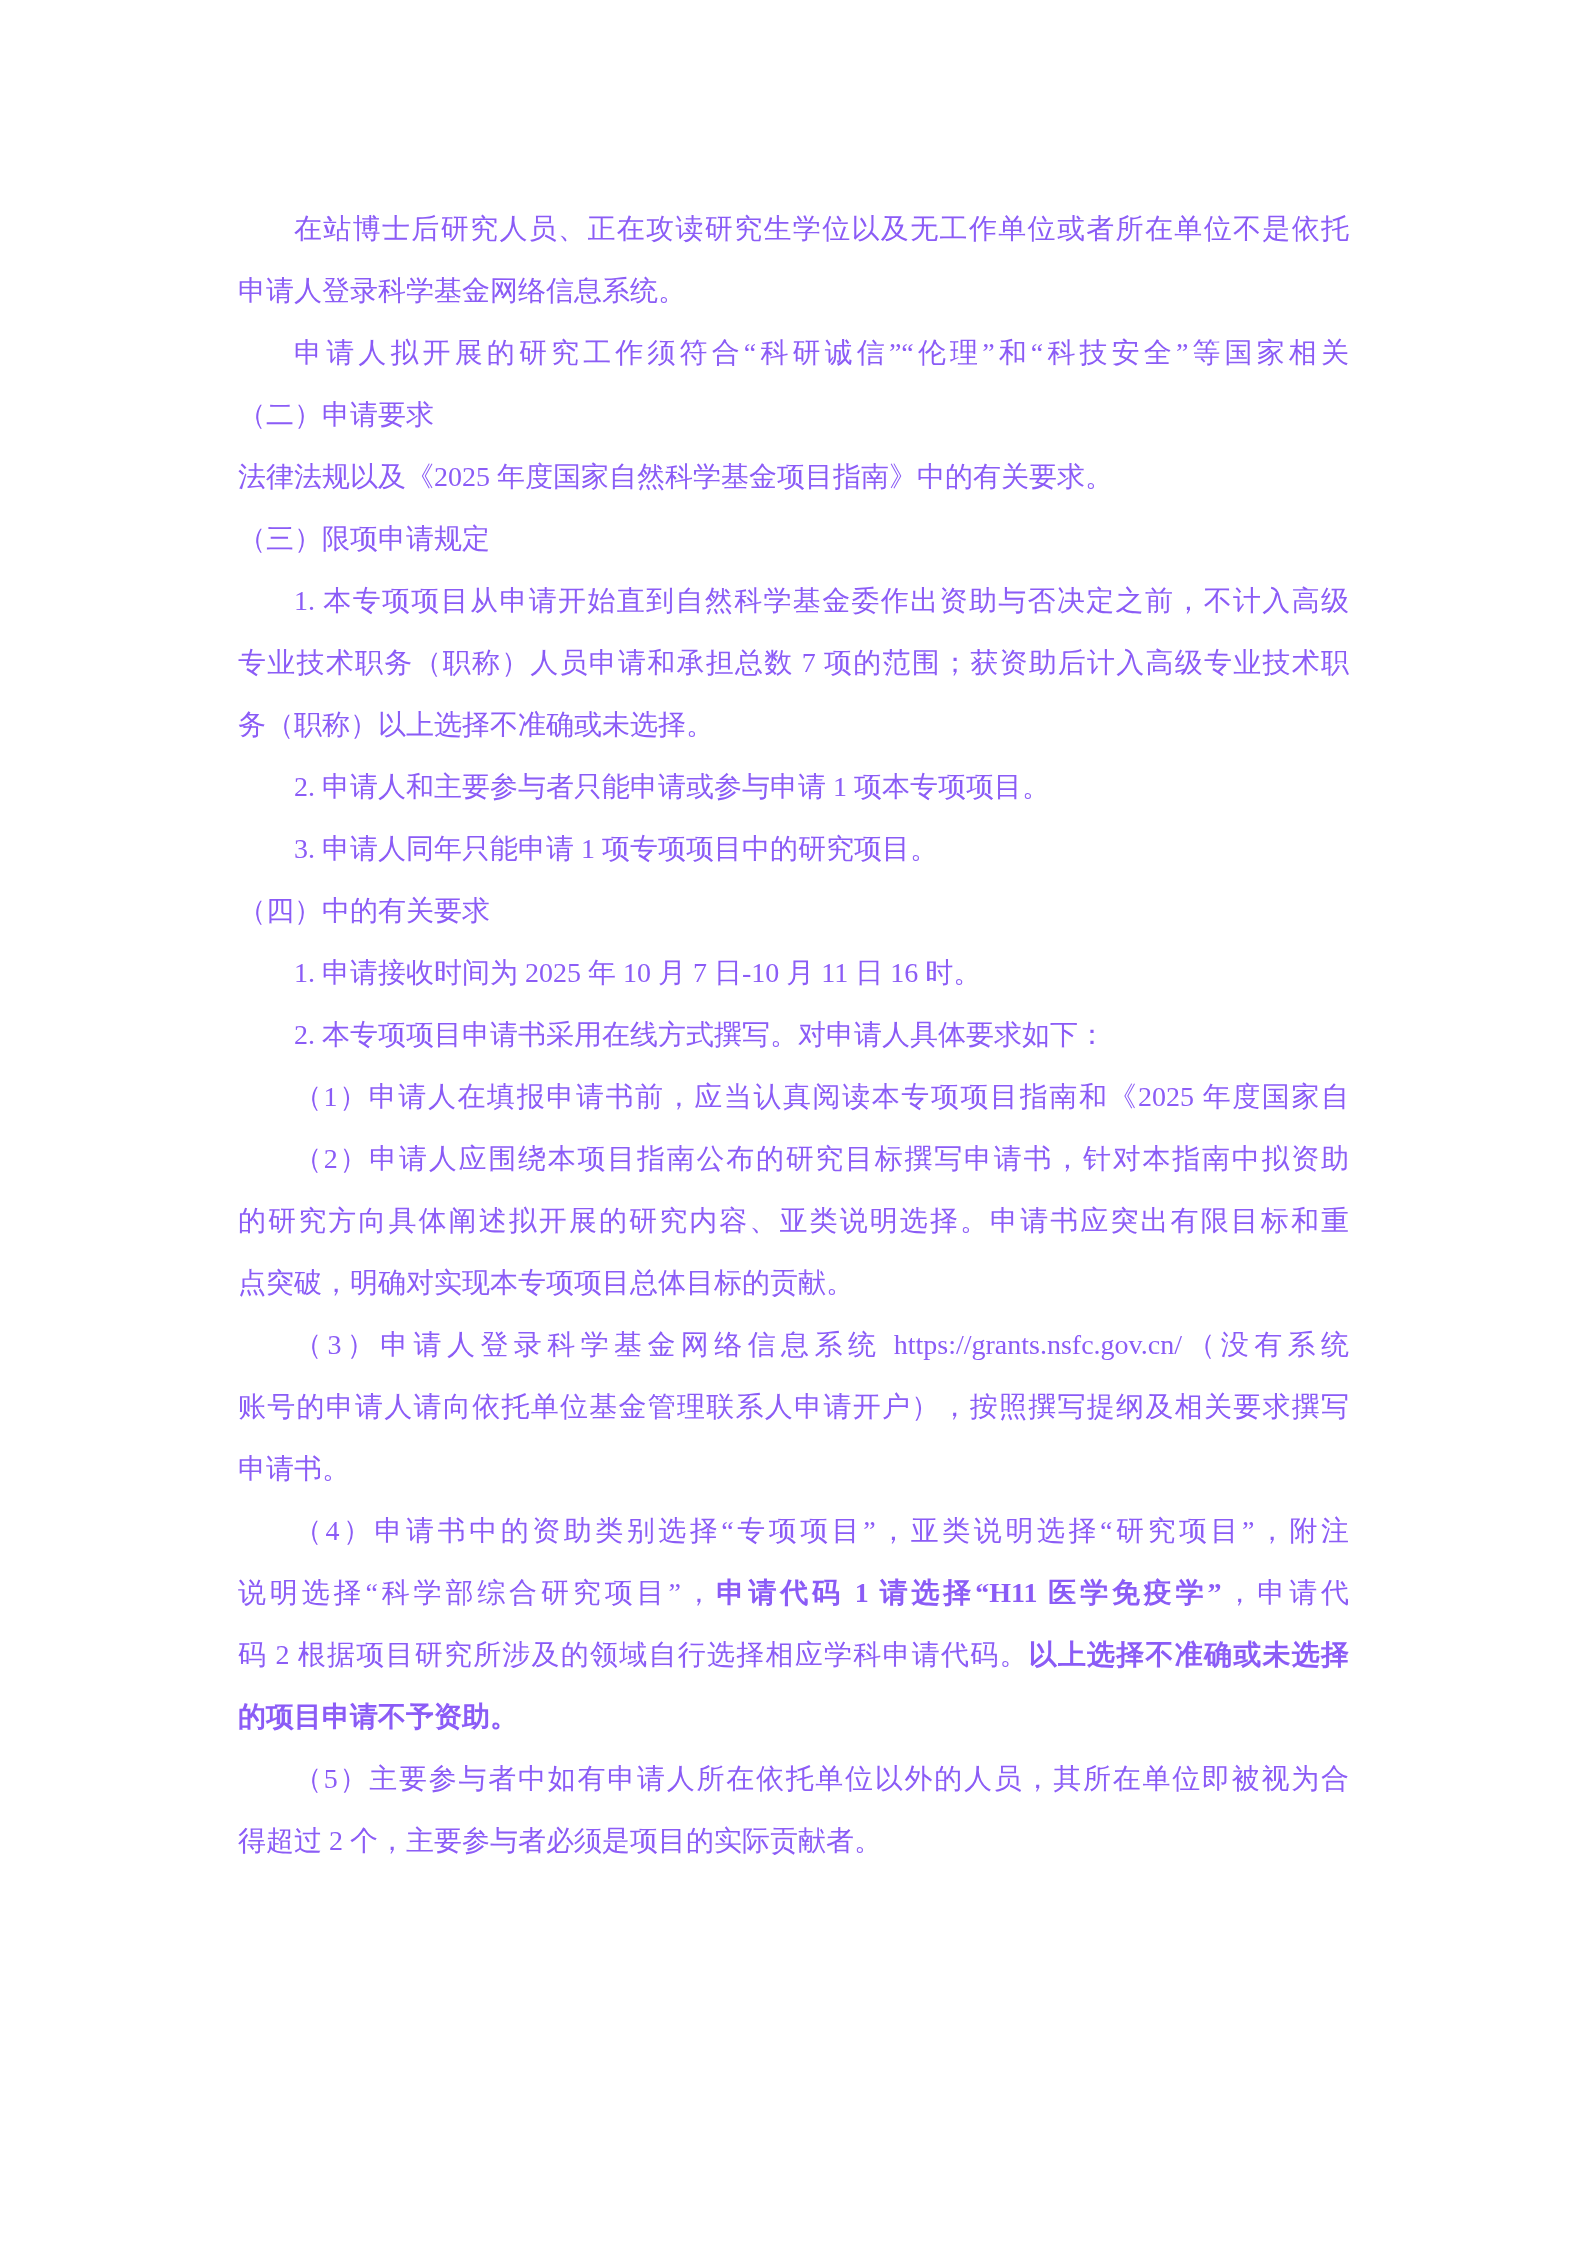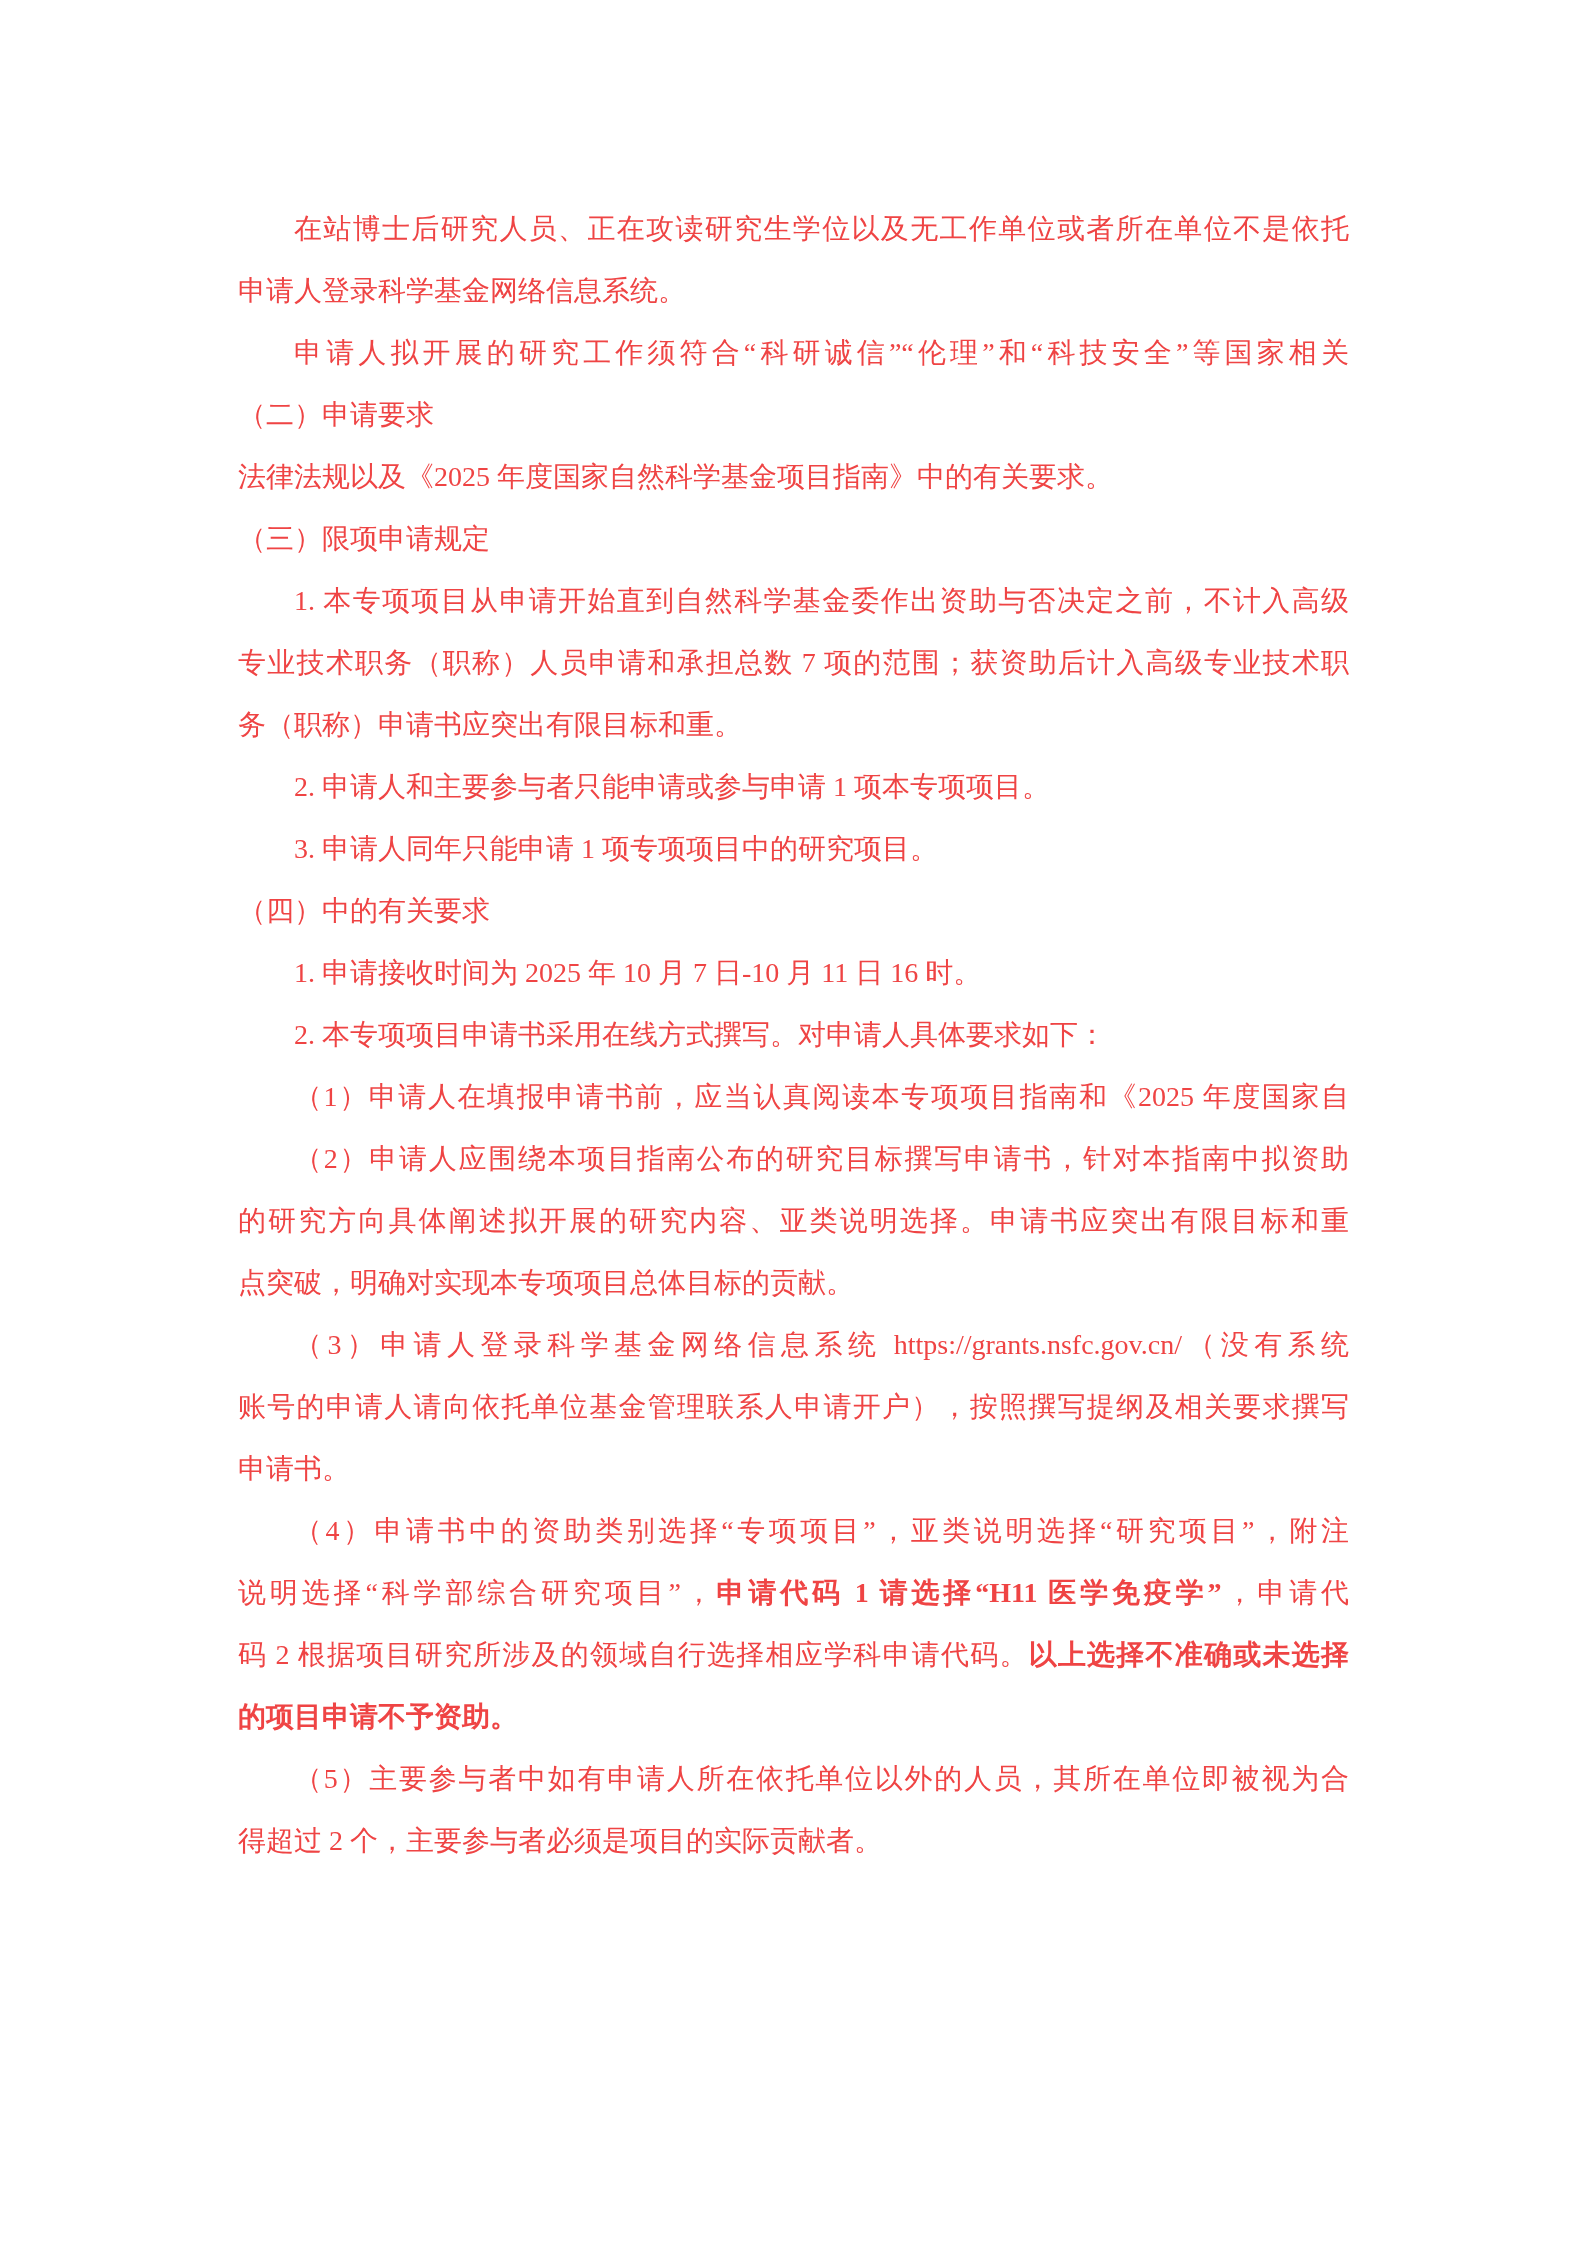--- a/index.html
+++ b/index.html
@@ -7,21 +7,21 @@
     padding: 0;
     background: #ffffff;
   }
   .page {
     position: relative;
     width: 1587px;
     height: 2245px;
     background: #ffffff;
     overflow: hidden;
     font-family: "Liberation Serif", "DejaVu Serif", serif;
-    color: #ef4444;
+    color: #8b5cf6;
   }
   .doc-text {
     position: absolute;
     left: 238px;
     top: 198px;
     width: 1111px;
     font-size: 28px;
     line-height: 62px;
     letter-spacing: 0;
   }
@@ -48,21 +48,21 @@
 <div class="page">
   <div class="doc-text">
       <div class="line indent justify"><span>在站博士后研究人员、正在攻读研究生学位以及无工作单位或者所在单位不是依托</span></div>
       <div class="line"><span>申请人登录科学基金网络信息系统。</span></div>
       <div class="line indent justify"><span>申请人拟开展的研究工作须符合“科研诚信”“伦理”和“科技安全”等国家相关</span></div>
       <div class="line"><span>（二）申请要求</span></div>
       <div class="line"><span>法律法规以及《2025 年度国家自然科学基金项目指南》中的有关要求。</span></div>
       <div class="line"><span>（三）限项申请规定</span></div>
       <div class="line indent justify"><span>1. 本专项项目从申请开始直到自然科学基金委作出资助与否决定之前，不计入高级</span></div>
       <div class="line justify"><span>专业技术职务（职称）人员申请和承担总数 7 项的范围；获资助后计入高级专业技术职</span></div>
-      <div class="line"><span>务（职称）申请书应突出有限目标和重。</span></div>
+      <div class="line"><span>务（职称）以上选择不准确或未选择。</span></div>
       <div class="line indent"><span>2. 申请人和主要参与者只能申请或参与申请 1 项本专项项目。</span></div>
       <div class="line indent"><span>3. 申请人同年只能申请 1 项专项项目中的研究项目。</span></div>
       <div class="line"><span>（四）中的有关要求</span></div>
       <div class="line indent"><span>1. 申请接收时间为 2025 年 10 月 7 日-10 月 11 日 16 时。</span></div>
       <div class="line indent"><span>2. 本专项项目申请书采用在线方式撰写。对申请人具体要求如下：</span></div>
       <div class="line indent justify"><span>（1）申请人在填报申请书前，应当认真阅读本专项项目指南和《2025 年度国家自</span></div>
       <div class="line indent justify"><span>（2）申请人应围绕本项目指南公布的研究目标撰写申请书，针对本指南中拟资助</span></div>
       <div class="line justify"><span>的研究方向具体阐述拟开展的研究内容、亚类说明选择。申请书应突出有限目标和重</span></div>
       <div class="line"><span>点突破，明确对实现本专项项目总体目标的贡献。</span></div>
       <div class="line indent justify"><span>（3）申请人登录科学基金网络信息系统 https://grants.nsfc.gov.cn/（没有系统</span></div>

